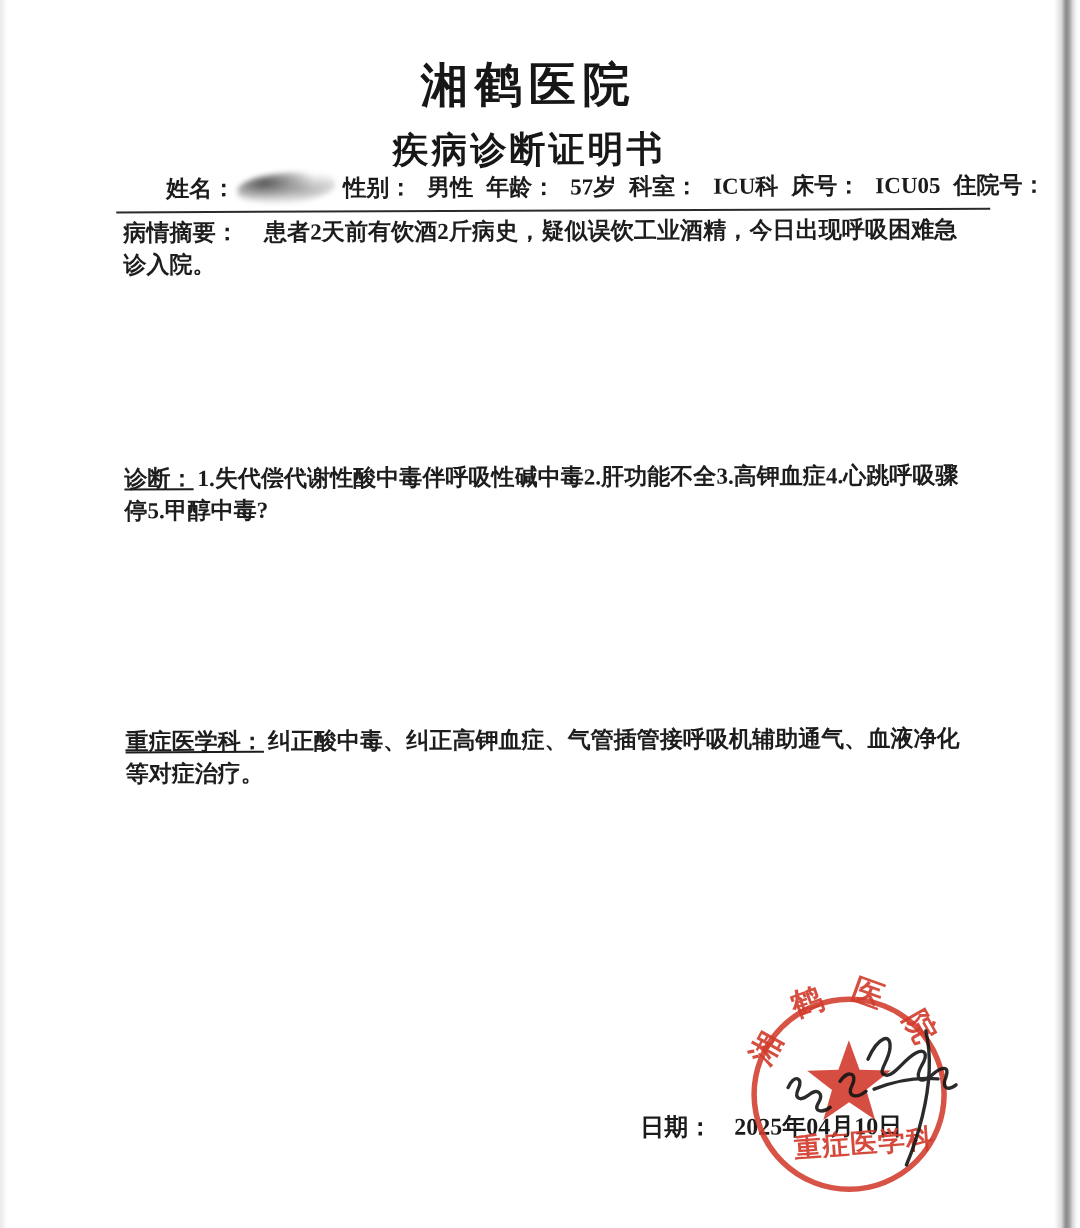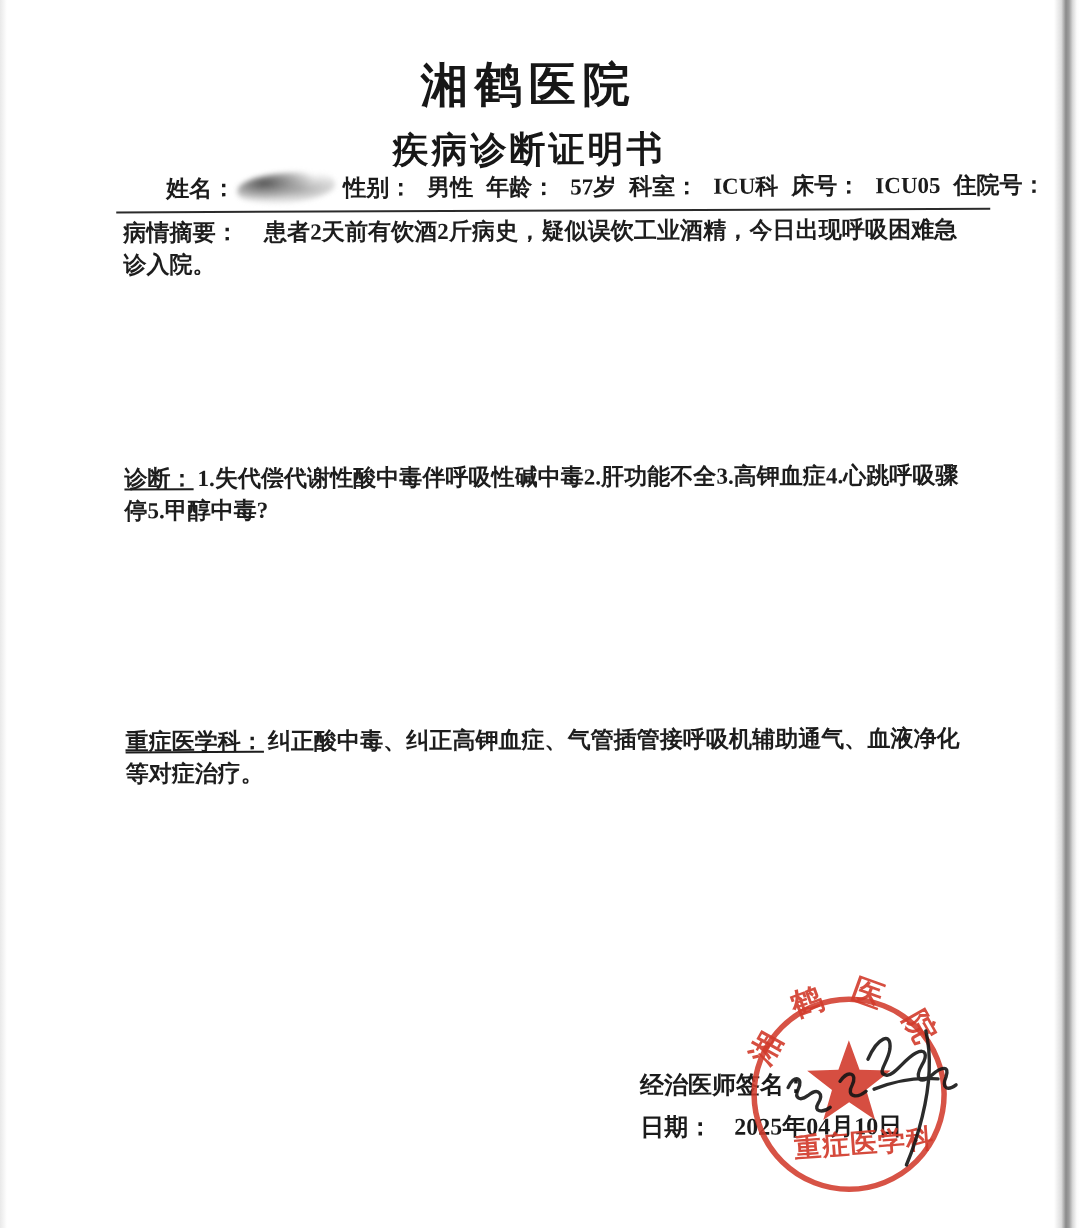--- a/index.html
+++ b/index.html
@@ -77,23 +77,20 @@
     <div class="patient-row">
       <span class="plabel">姓名：</span><span class="redaction"></span><span class="pair"><span class="plabel">性别：</span><span class="pvalue">男性</span></span><span class="pair"><span class="plabel">年龄：</span><span class="pvalue">57岁</span></span><span class="pair"><span class="plabel">科室：</span><span class="pvalue">ICU科</span></span><span class="pair"><span class="plabel">床号：</span><span class="pvalue">ICU05</span></span><span class="pair"><span class="plabel">住院号：</span><span class="pvalue">Z0083079</span></span>
     </div>
 
     <p class="para summary"><span class="gap-label">病情摘要：</span><span>患者2天前有饮酒2斤病史，疑似误饮工业酒精，今日出现呼吸困难急诊入院。</span></p>
 
     <p class="para diagnosis"><span class="tight-label">诊断：</span><span>1.失代偿代谢性酸中毒伴呼吸性碱中毒2.肝功能不全3.高钾血症4.心跳呼吸骤停5.甲醇中毒?</span></p>
 
     <p class="para advice"><span class="tight-label">重症医学科：</span><span>纠正酸中毒、纠正高钾血症、气管插管接呼吸机辅助通气、血液净化等对症治疗。</span></p>
 
-    <div class="sig-row">
-      <span>经治医师签名：</span>
-    </div>
     <div class="date-row">
       <span>日期：</span><span class="date-value">2025年04月10日</span>
     </div>
 
     <svg class="seal-svg" viewBox="0 0 268 257">
 
       <circle cx="131" cy="125" r="95" fill="none" stroke-width="5.5" opacity="0.88" stroke="#d23b2c"></circle>
 
       <polygon points="131,71 141.6,100.4 172.8,101.4 148.1,120.6 156.9,150.6 131,133 105.1,150.6 113.9,120.6 89.2,101.4 120.4,100.4" opacity="0.9" fill="#d23b2c"></polygon>
 

